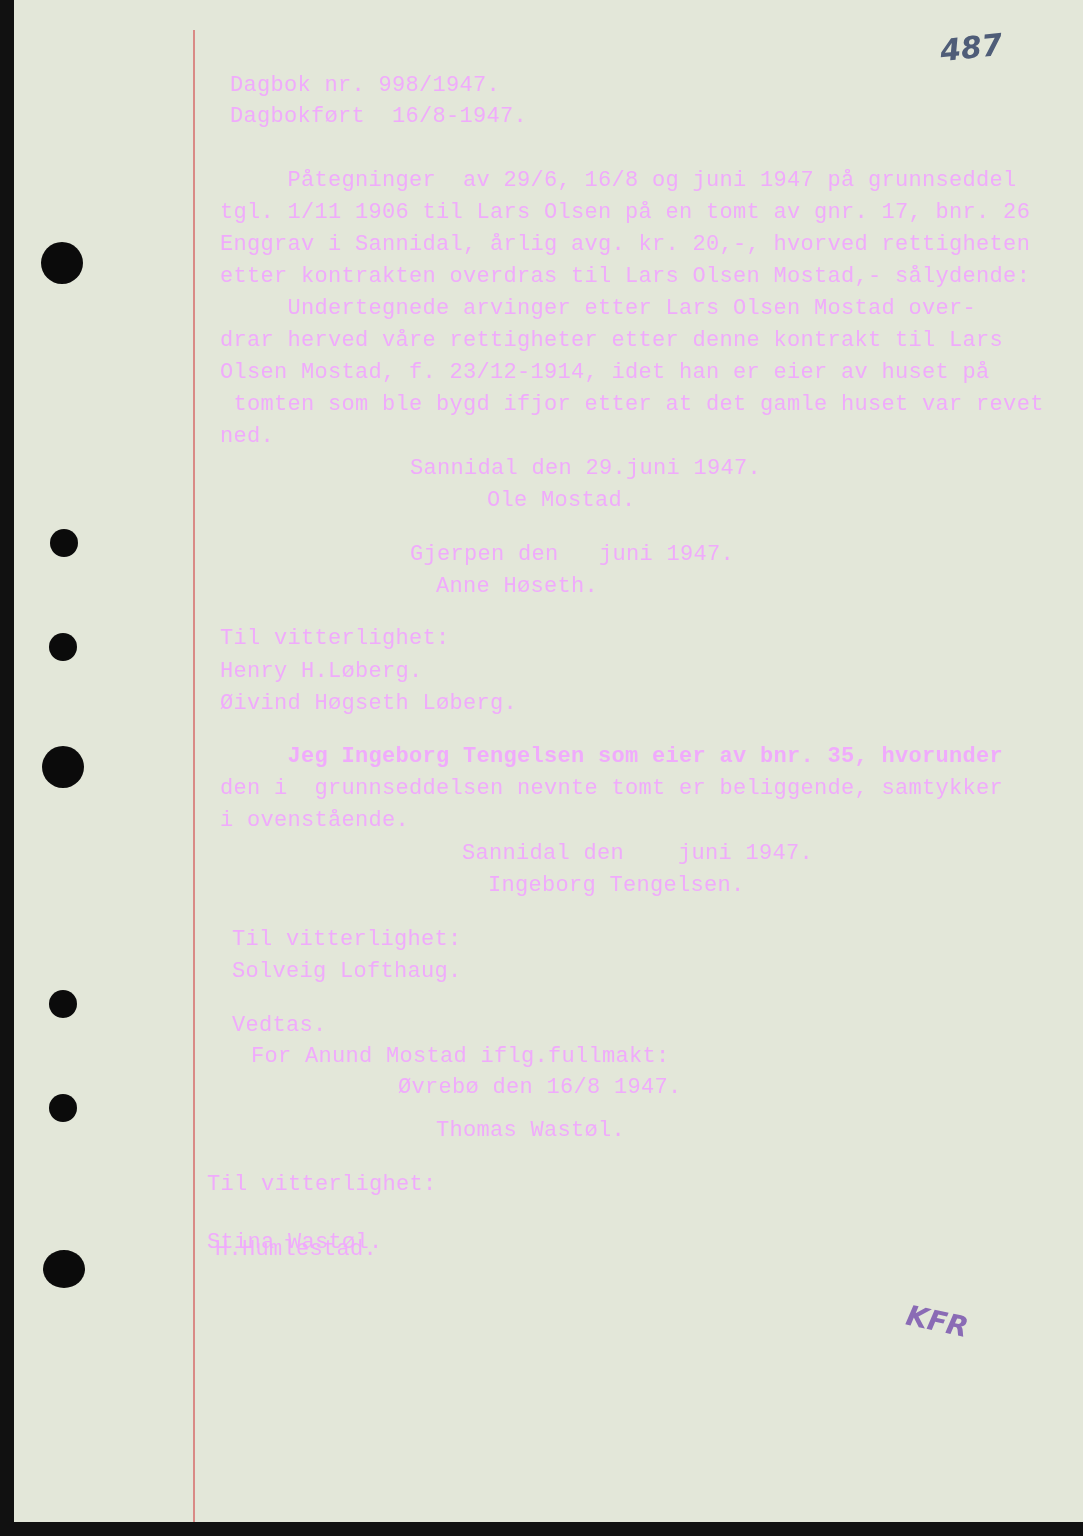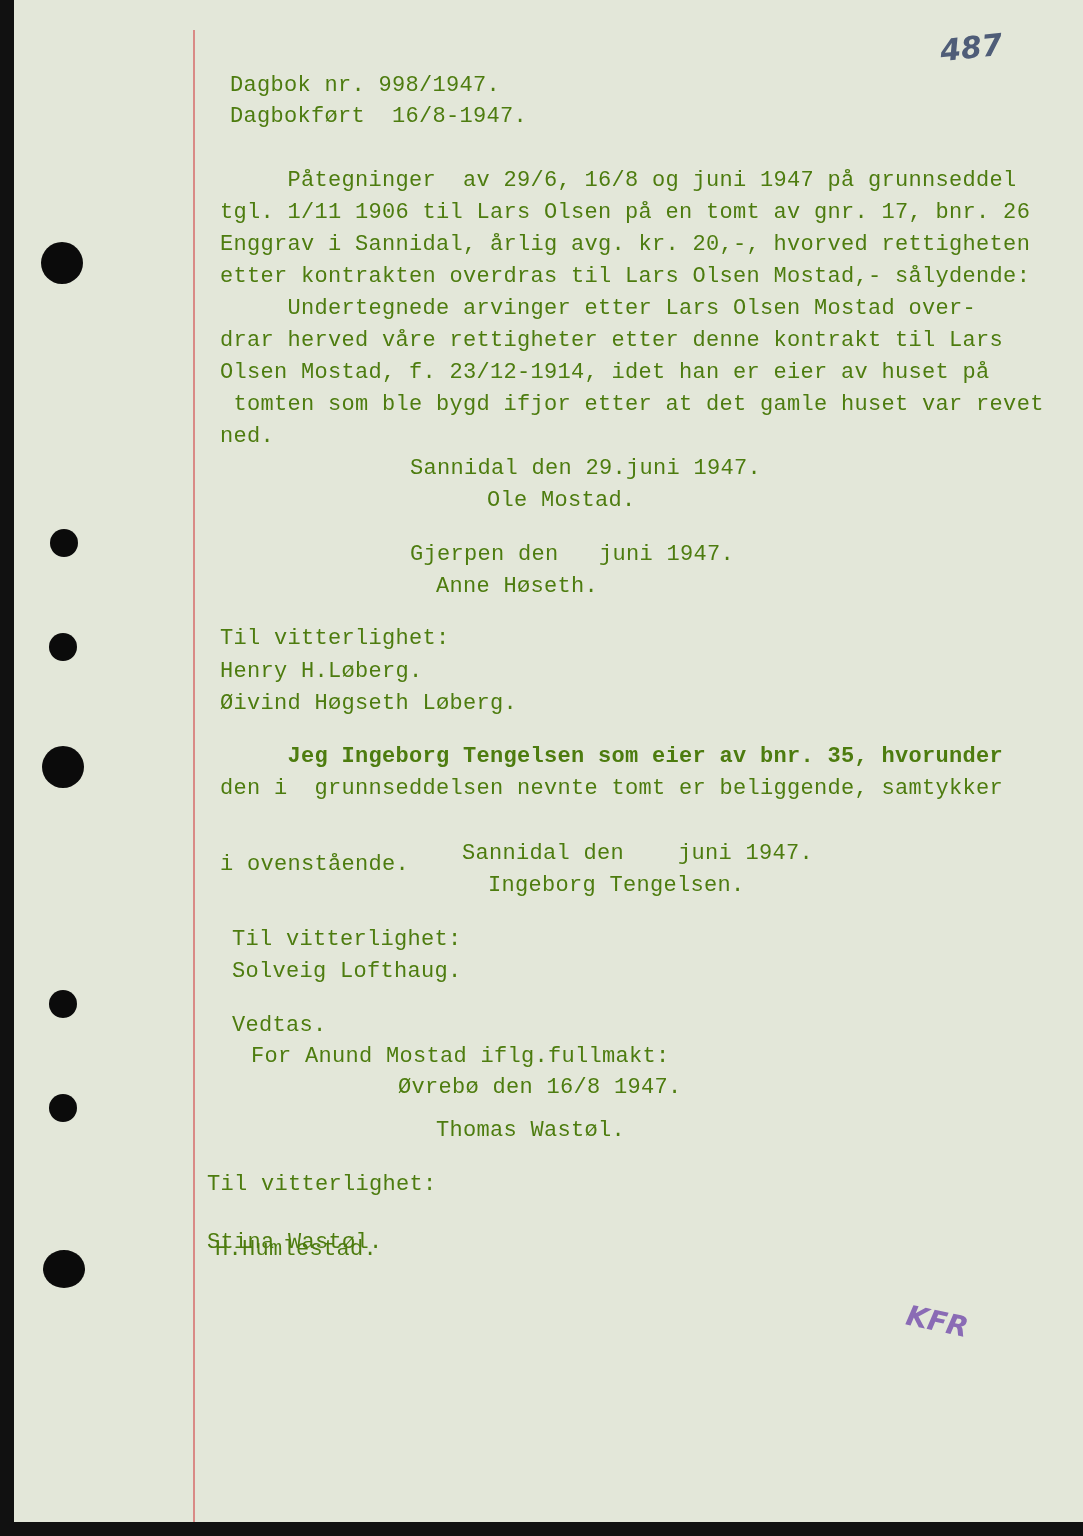--- a/index.html
+++ b/index.html
@@ -13,21 +13,21 @@
     background: #e3e7d9;
   }
   .margin-line {
     position: absolute; left: 179px; top: 30px; width: 2px; height: 1492px;
     background: #d98a86;
   }
   .hole {
     position: absolute; background: #0b0b0b; border-radius: 50%;
   }
   .line {
-    position: absolute; white-space: pre; color: #4d7c0f;
+    position: absolute; white-space: pre; color: #f0abfc;
     font-size: 22px; line-height: 26px; letter-spacing: 0.3px;
   }
   .hand {
     position: absolute; font-family: "DejaVu Sans", sans-serif; font-weight: bold;
     font-style: italic; white-space: pre;
   }
   .page-num { color: #4f5d78; font-size: 30px; left: 940px; top: 30px; transform: rotate(-6deg); }
   .initials { color: #8a6bb5; font-size: 28px; left: 906px; top: 1305px; transform: rotate(12deg); }
 </style>
 </head>
@@ -62,21 +62,21 @@
     <div class="line" style="left: 220px; top: 424px;">ned.</div>
     <div class="line" style="left: 410px; top: 456px;">Sannidal den 29.juni 1947.</div>
     <div class="line" style="left: 487px; top: 488px;">Ole Mostad.</div>
     <div class="line" style="left: 410px; top: 542px;">Gjerpen den   juni 1947.</div>
     <div class="line" style="left: 436px; top: 574px;">Anne Høseth.</div>
     <div class="line" style="left: 220px; top: 626px;">Til vitterlighet:</div>
     <div class="line" style="left: 220px; top: 659px;">Henry H.Løberg.</div>
     <div class="line" style="left: 220px; top: 691px;">Øivind Høgseth Løberg.</div>
     <div class="line" style="left: 220px; top: 744px; font-weight: bold;">     Jeg Ingeborg Tengelsen som eier av bnr. 35, hvorunder</div>
     <div class="line" style="left: 220px; top: 776px;">den i  grunnseddelsen nevnte tomt er beliggende, samtykker</div>
-    <div class="line" style="left: 220px; top: 808px; margin-top: 44px;">i ovenstående.</div>
+    <div class="line" style="left: 220px; top: 808px;">i ovenstående.</div>
     <div class="line" style="left: 462px; top: 841px;">Sannidal den    juni 1947.</div>
     <div class="line" style="left: 488px; top: 873px; font-family: Liberation Mono, monospace;">Ingeborg Tengelsen.</div>
     <div class="line" style="left: 232px; top: 927px;">Til vitterlighet:</div>
     <div class="line" style="left: 232px; top: 959px; text-align: right;">Solveig Lofthaug.</div>
     <div class="line" style="left: 232px; top: 1013px;">Vedtas.</div>
     <div class="line" style="left: 244px; top: 1044px; margin-left: 7px;">For Anund Mostad iflg.fullmakt:</div>
     <div class="line" style="left: 398px; top: 1075px;">Øvrebø den 16/8 1947.</div>
     <div class="line" style="left: 436px; top: 1118px;">Thomas Wastøl.</div>
     <div class="line" style="left: 207px; top: 1172px;">Til vitterlighet:</div>
     <div class="line" style="left: 207px; top: 1205px; margin-top: 25px;">Stina Wastøl.</div>

